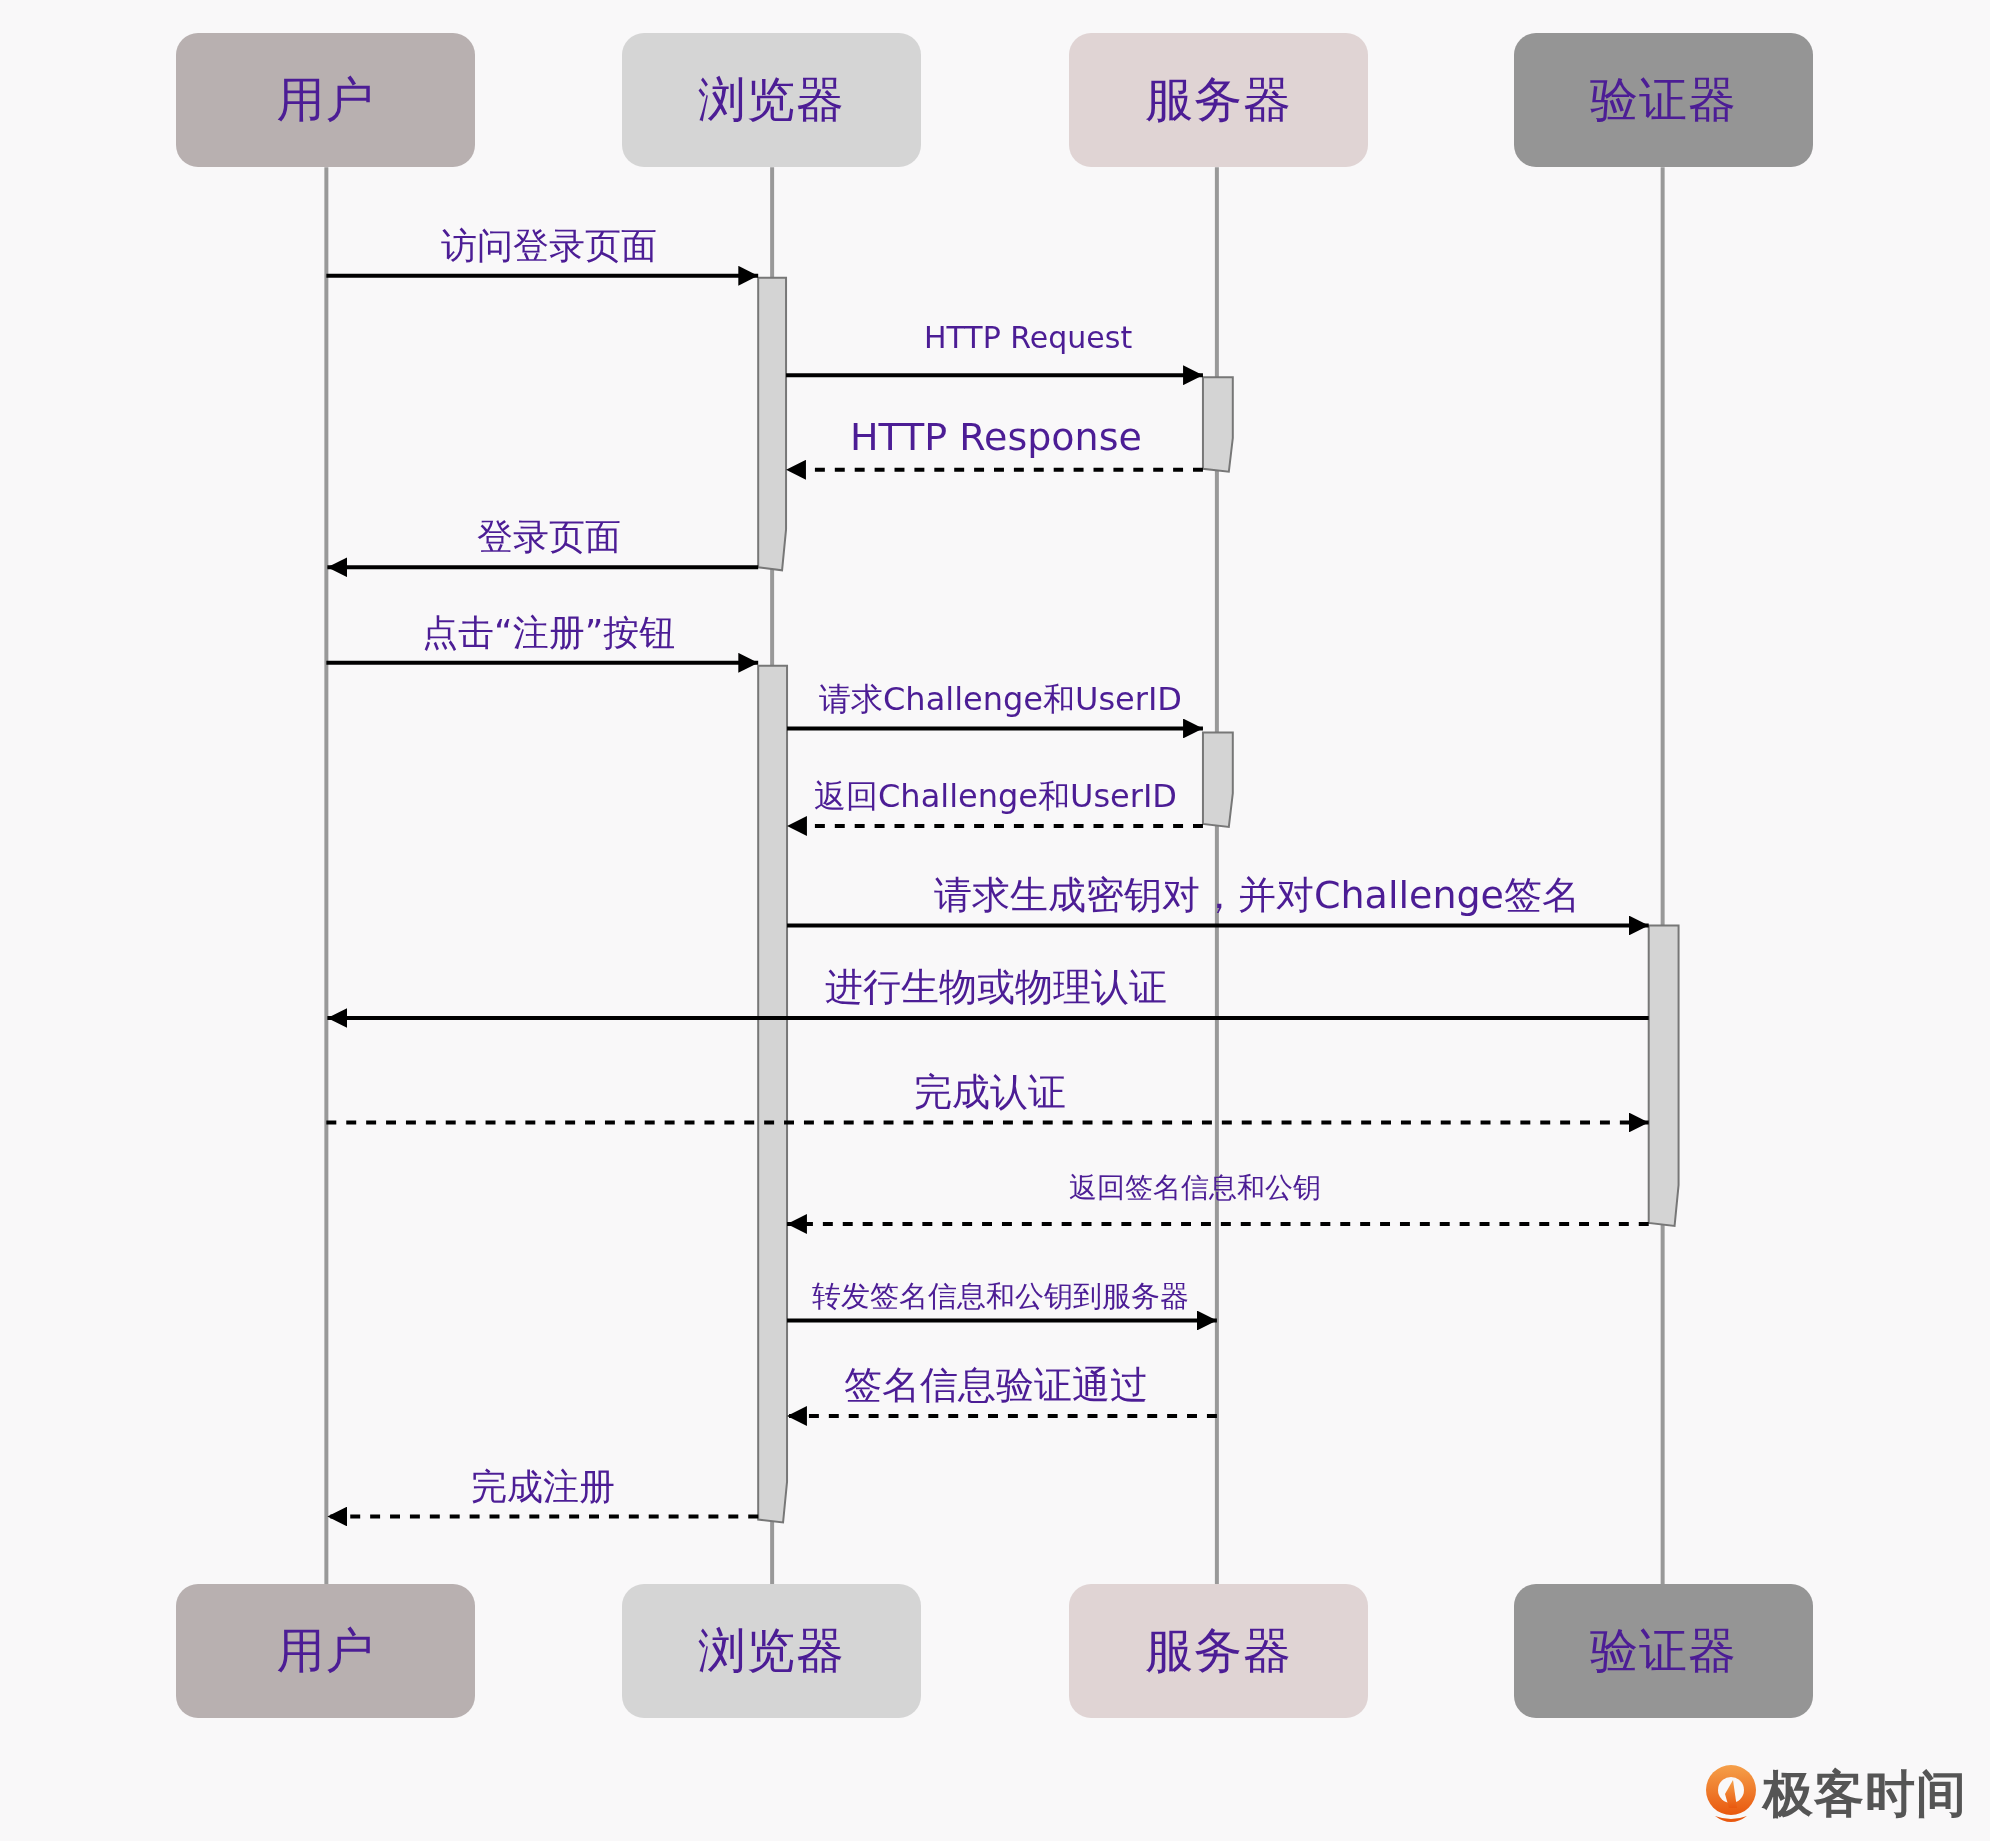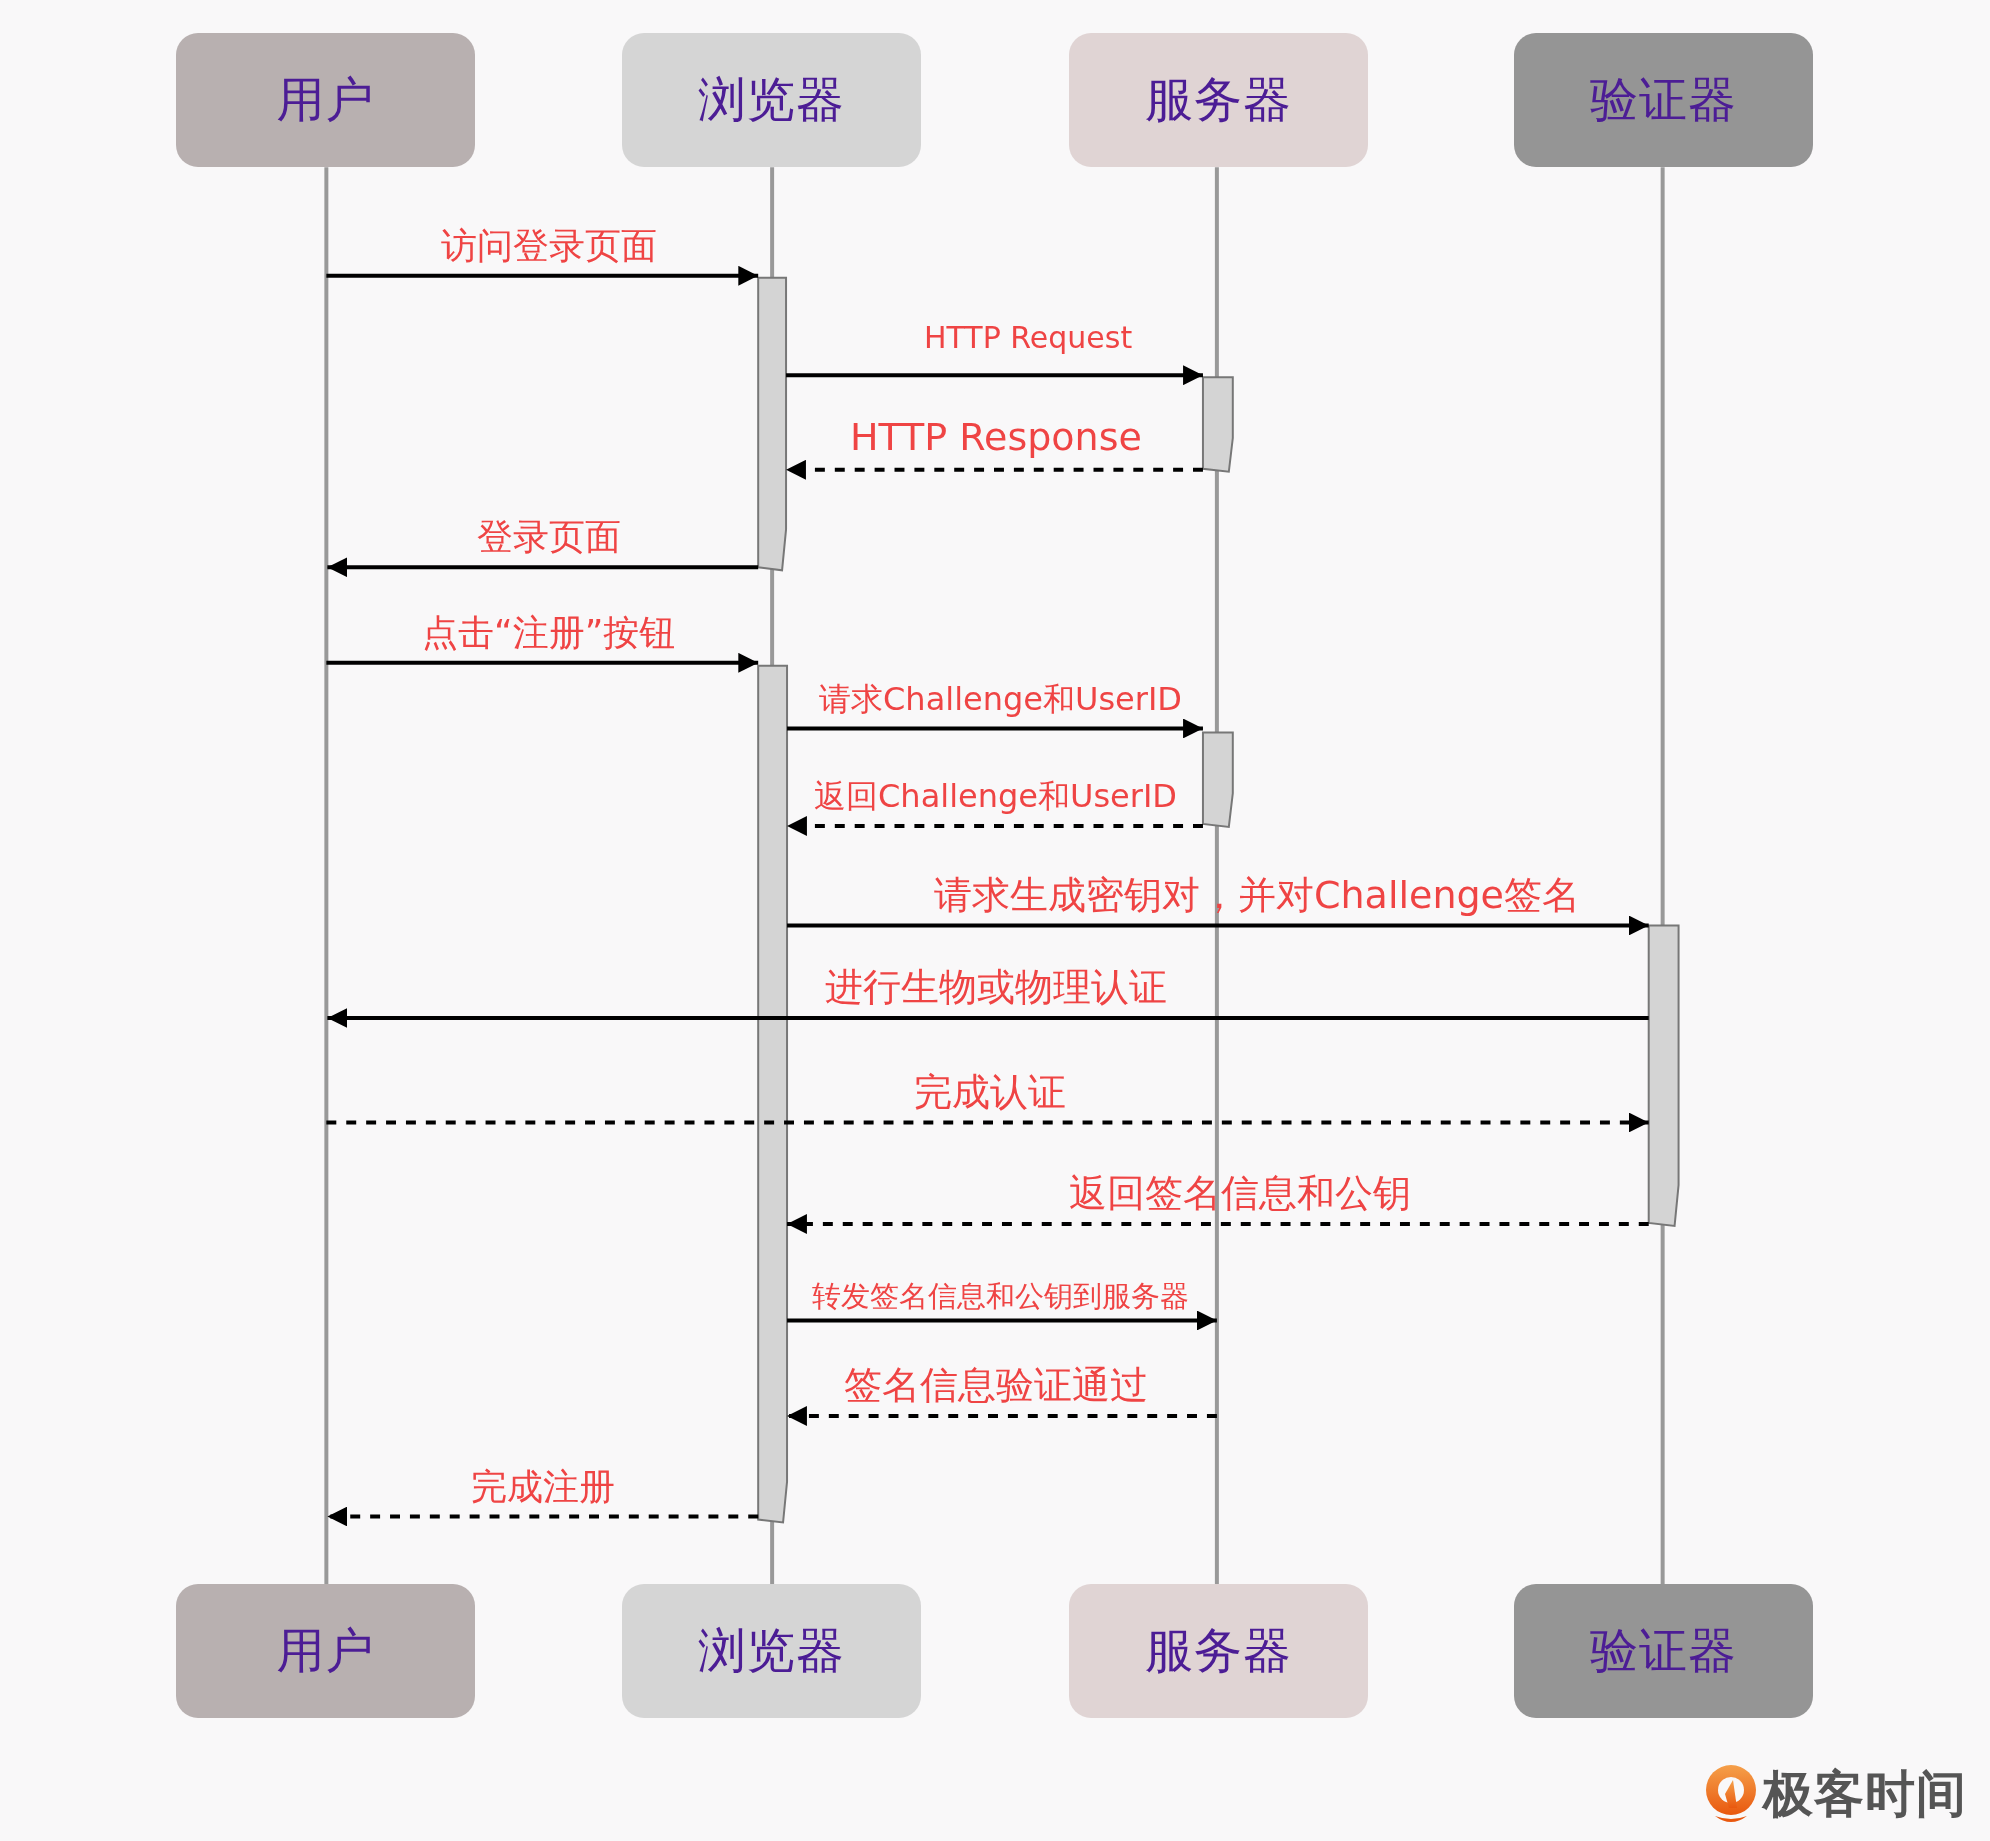--- a/index.html
+++ b/index.html
@@ -2,21 +2,21 @@
 <html><head>
 <meta charset="utf-8">
 <style>
   html, body { margin: 0; padding: 0; background: #f9f8f9; }
   body { width: 1990px; height: 1842px; position: relative; overflow: hidden;
          font-family: "DejaVu Sans", "Liberation Sans", sans-serif; }
   #diagram { position: absolute; left: 0; top: 0; }
   .actor-box { position: absolute; width: 299px; height: 134px; border-radius: 22px;
                display: flex; align-items: center; justify-content: center;
                font-size: 48px; color: #4c1d95; letter-spacing: 1px; }
-  .msg-label { position: absolute; white-space: nowrap; color: #ef4444; line-height: 1; }
+  .msg-label { position: absolute; white-space: nowrap; color: #4c1d95; line-height: 1; }
   .logo { position: absolute; left: 1703px; top: 1761px; display: flex; align-items: center; }
   .logo-mark { width: 56px; height: 62px; position: relative; }
   .logo-text { font-size: 50px; color: #555; margin-left: 4px; letter-spacing: 1px; font-weight: bold; }
 </style>
 </head>
 <body>
 
 <svg id="diagram" width="1990" height="1842" xmlns="http://www.w3.org/2000/svg" viewBox="0 0 2000 1851">
   <defs>
     <marker id="arrowhead" viewBox="0 0 10 10" refX="10" refY="5" markerWidth="5" markerHeight="5" orient="auto-start-reverse" markerUnits="strokeWidth">
@@ -86,21 +86,21 @@
     <div class="msg-label" style="font-size: 36px; left: 441px; top: 228px;">访问登录页面</div>
     <div class="msg-label" style="font-size: 30px; left: 900px; top: 323px; margin-left: 24px;">HTTP Request</div>
     <div class="msg-label" style="font-size: 38px; left: 850px; top: 418px;">HTTP Response</div>
     <div class="msg-label" style="font-size: 36px; left: 477px; top: 519px;">登录页面</div>
     <div class="msg-label" style="font-size: 36px; left: 422px; top: 615px;">点击“注册”按钮</div>
     <div class="msg-label" style="font-size: 32px; left: 819px; top: 683px;">请求Challenge和UserID</div>
     <div class="msg-label" style="font-size: 32px; left: 814px; top: 780px;">返回Challenge和UserID</div>
     <div class="msg-label" style="font-size: 38px; left: 934px; top: 876px;">请求生成密钥对，并对Challenge签名</div>
     <div class="msg-label" style="font-size: 38px; left: 825px; top: 968px;">进行生物或物理认证</div>
     <div class="msg-label" style="font-size: 38px; left: 914px; top: 1073px;">完成认证</div>
-    <div class="msg-label" style="font-size: 38px; left: 1069px; top: 1174px;">返回签名信息和公钥</div>
+    <div class="msg-label" style="font-size: 28px; left: 1069px; top: 1174px;">返回签名信息和公钥</div>
     <div class="msg-label" style="font-size: 29px; left: 812px; top: 1282px;">转发签名信息和公钥到服务器</div>
     <div class="msg-label" style="font-size: 38px; left: 844px; top: 1366px;">签名信息验证通过</div>
     <div class="msg-label" style="font-size: 36px; left: 471px; top: 1469px; text-align: right;">完成注册</div>
   </div>
 
 <div class="logo">
   <div class="logo-mark">
     <svg width="56" height="62" viewBox="0 0 56 62">
       <defs>
         <linearGradient id="lg" x1="0" y1="0" x2="0" y2="1">

